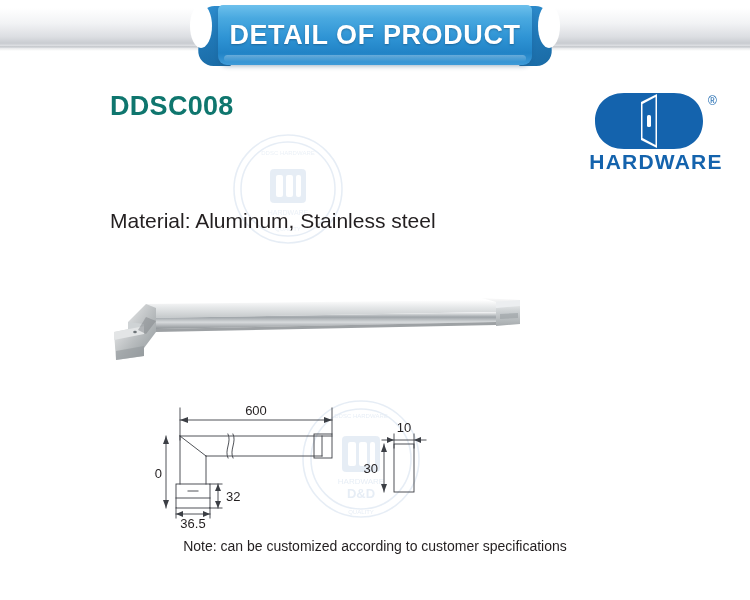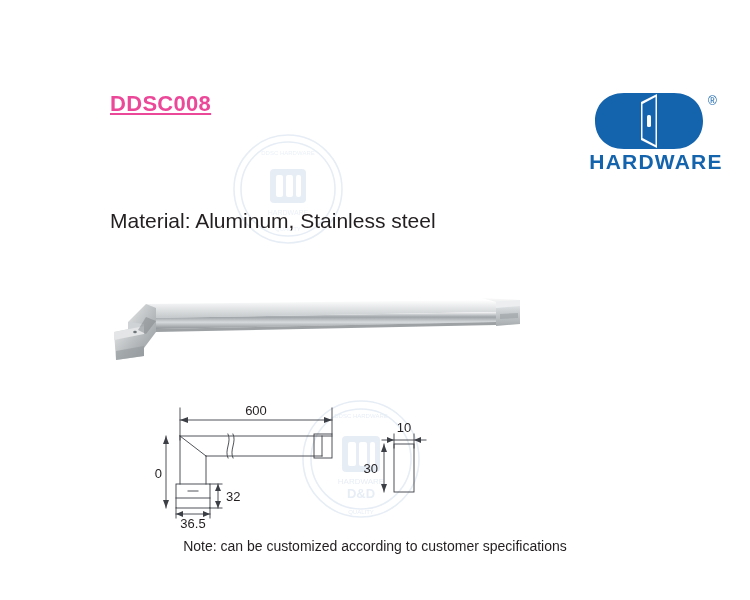--- a/index.html
+++ b/index.html
@@ -43,22 +43,22 @@
         text-shadow:0 1px 2px rgba(20,70,110,.5);}
 
   
   .logo{position:absolute;left:586px;top:92px;width:140px;height:90px;}
   .logo-mark{position:absolute;left:8px;top:0;width:110px;height:58px;}
   .logo-reg{position:absolute;left:122px;top:2px;font-size:12px;color:#1463ad;}
   .logo-word{position:absolute;left:0;top:58px;width:140px;text-align:center;
         color:#1463ad;font-size:21px;font-weight:bold;letter-spacing:1.2px;}
 
   
-  .sku{position:absolute;left:110px;top:91px;font-size:22px;font-weight:bold;color:#ec4899;
-       letter-spacing:.3px;text-decoration:underline;}
+  .sku{position:absolute;left:110px;top:91px;font-size:27px;font-weight:bold;color:#0f766e;
+       letter-spacing:.3px;}
   .spec{position:absolute;left:110px;font-size:21px;color:#231f20;letter-spacing:0;}
   .spec1{top:209px;}
   .spec2{top:249px;}
   .note{position:absolute;left:0;top:538px;width:750px;text-align:center;
         font-size:14px;color:#231f20;}
 
   
   .photo{position:absolute;left:104px;top:288px;width:440px;height:72px;}
 
   
@@ -67,20 +67,35 @@
   
   .wm{position:absolute;opacity:.5;}
   .wm1{left:218px;top:133px;width:140px;height:112px;}
   .wm2{left:296px;top:398px;width:130px;height:122px;}
 </style>
 </head>
 <body>
 
 <div id="page">
 
+  <div class="banner-wrap">
+    <div class="tail tail-l"></div>
+    <div class="tail tail-r"></div>
+    <div class="tail-shadow tsl"></div>
+    <div class="tail-shadow tsr"></div>
+
+    <div class="fold fold-l"></div>
+    <div class="fold fold-r"></div>
+
+    <div class="ribbon"></div>
+    <div class="ribbon-notch notch-l"></div>
+    <div class="ribbon-notch notch-r"></div>
+
+    <div class="banner-title">DETAIL OF PRODUCT</div>
+  </div>
 
   <div class="sku">DDSC008</div>
 
   <div class="logo">
     <div class="logo-mark">
       <svg width="110" height="58" viewBox="0 0 110 58">
         <g fill="#1463ad">
           <path d="M30 1 C12 1 1 13 1 29 C1 45 12 57 30 57 L55 57 L55 1 Z
                    M30 9 C20 9 10 16 10 29 C10 42 20 49 30 49 L46 49 L46 9 Z"></path>
           <path d="M80 1 C98 1 109 13 109 29 C109 45 98 57 80 57 L55 57 L55 1 Z

